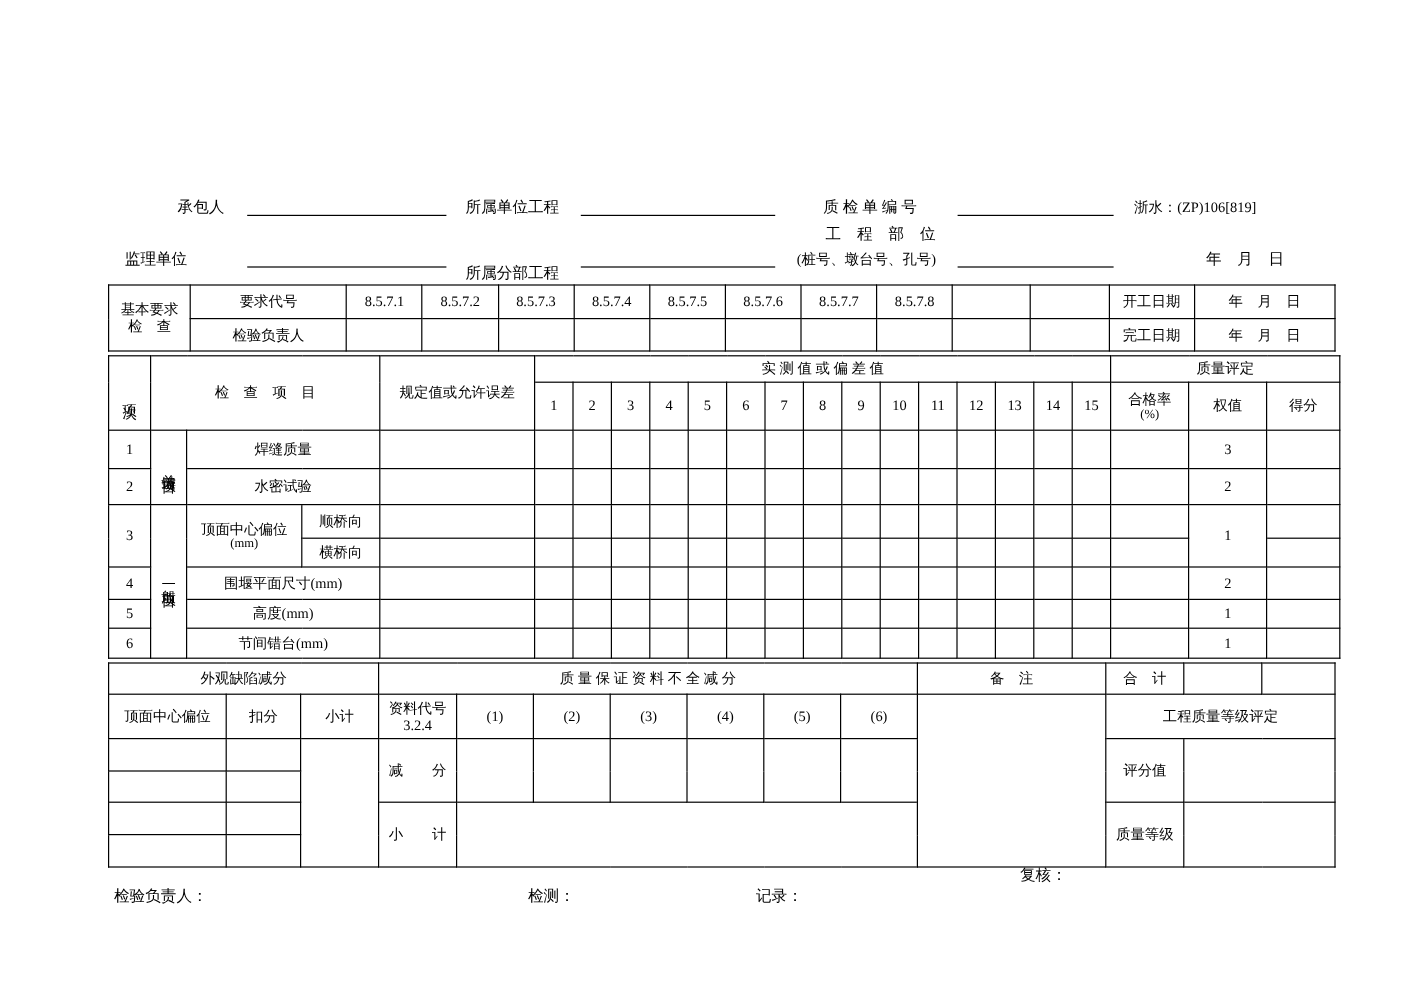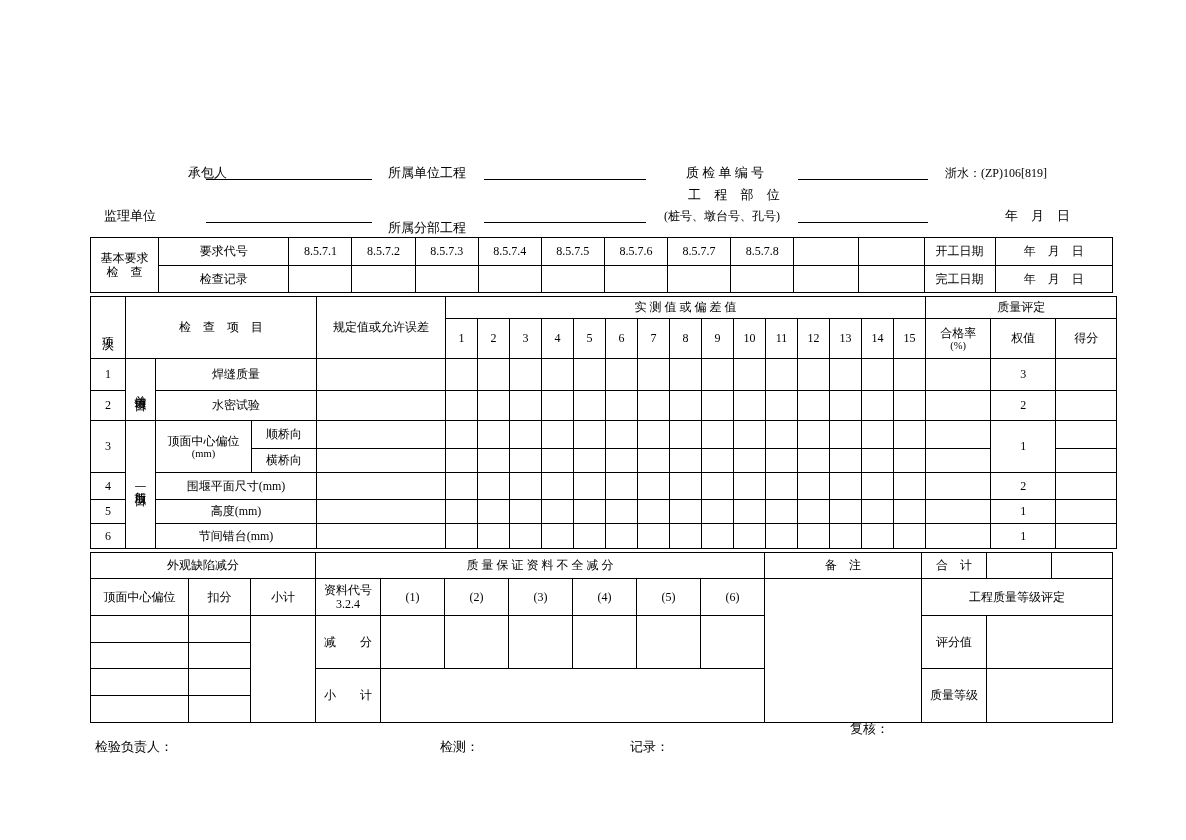--- a/index.html
+++ b/index.html
@@ -34,21 +34,21 @@
         display:inline-block;line-height:1;}
   .small{font-size:10.5px;line-height:1.1;}
   .footer{position:absolute;font-size:13px;white-space:nowrap;}
 </style>
 </head>
 <body>
 
 <div class="page">
 
 
-  <span class="m" style="left:148px;top:164px;margin-left:40px;">承包人</span>
+  <span class="m" style="left:148px;top:164px;">承包人</span>
   <span class="ul" style="left:206px;top:164px;width:166px;"></span>
   <span class="m" style="left:388px;top:164px;">所属单位工程</span>
   <span class="ul" style="left:484px;top:164px;width:162px;"></span>
   <span class="m" style="left:686px;top:164px;">质 检 单 编 号</span>
   <span class="ul" style="left:798px;top:164px;width:130px;"></span>
   <span class="m m12" style="left:945px;top:165px;">浙水：(ZP)106[819]</span>
 
   <span class="m" style="left:688px;top:186px;letter-spacing:5px;">工 程 部 位</span>
 
   <span class="m" style="left:104px;top:207px;">监理单位</span>
@@ -82,21 +82,21 @@
       <td>8.5.7.5</td>
       <td>8.5.7.6</td>
       <td>8.5.7.7</td>
       <td>8.5.7.8</td>
       <td></td>
           <td></td>
       <td>开工日期</td>
       <td>年　月　日</td>
     </tr>
     <tr class="h27">
-      <td>检查记录</td>
+      <td>检验负责人</td>
       <td></td>
           <td></td>
           <td></td>
           <td></td>
           <td></td>
           <td></td>
           <td></td>
           <td></td>
           <td></td>
           <td></td>

